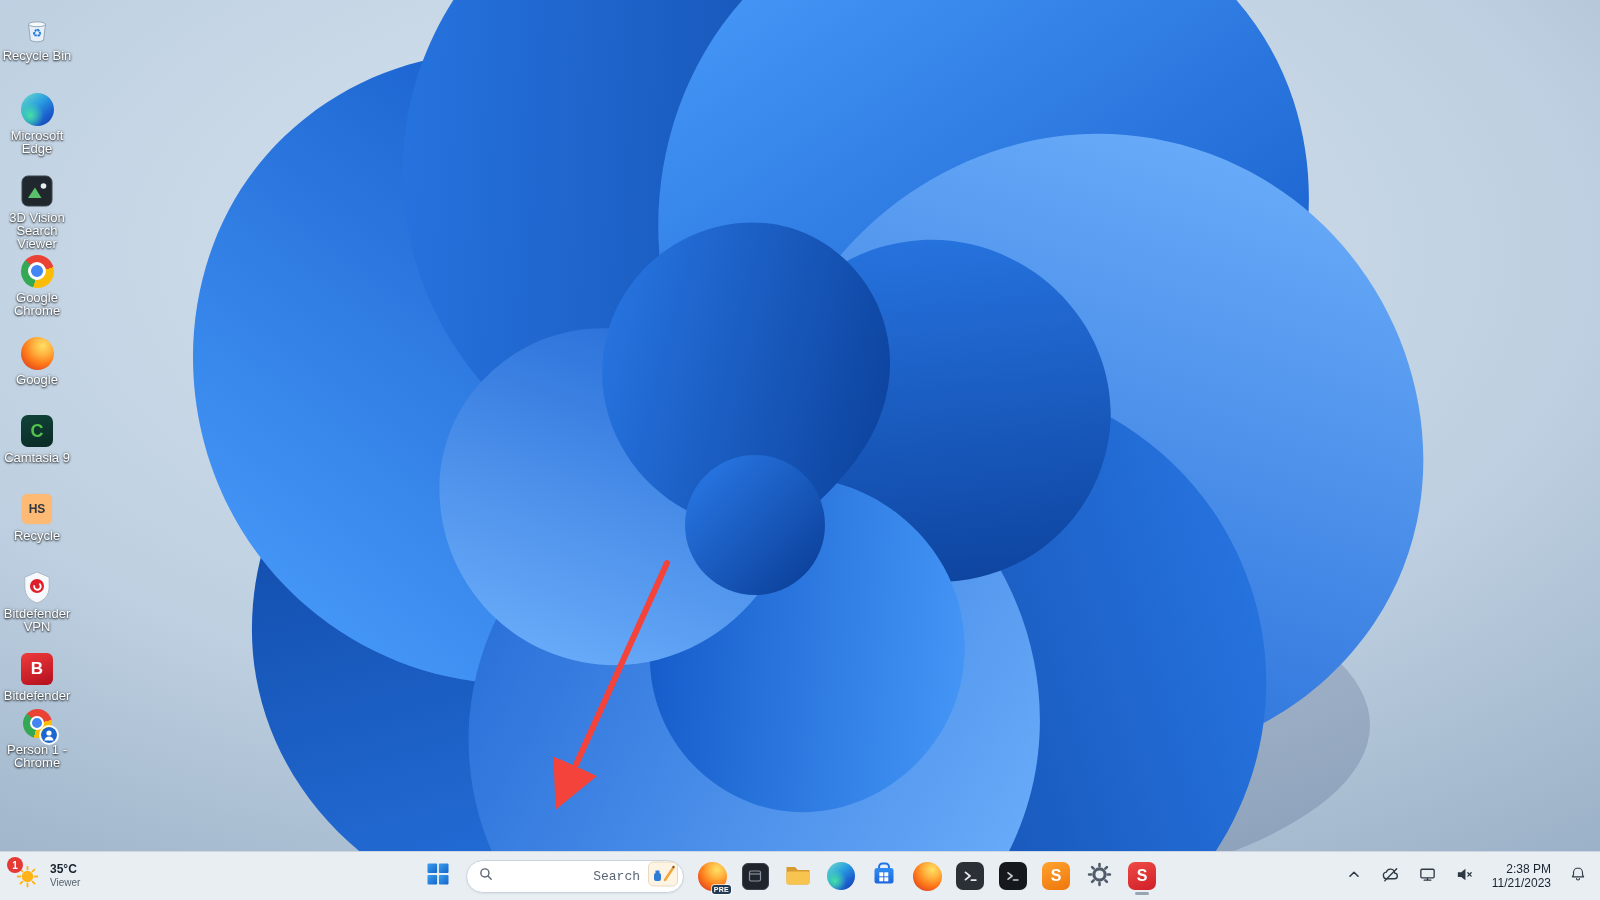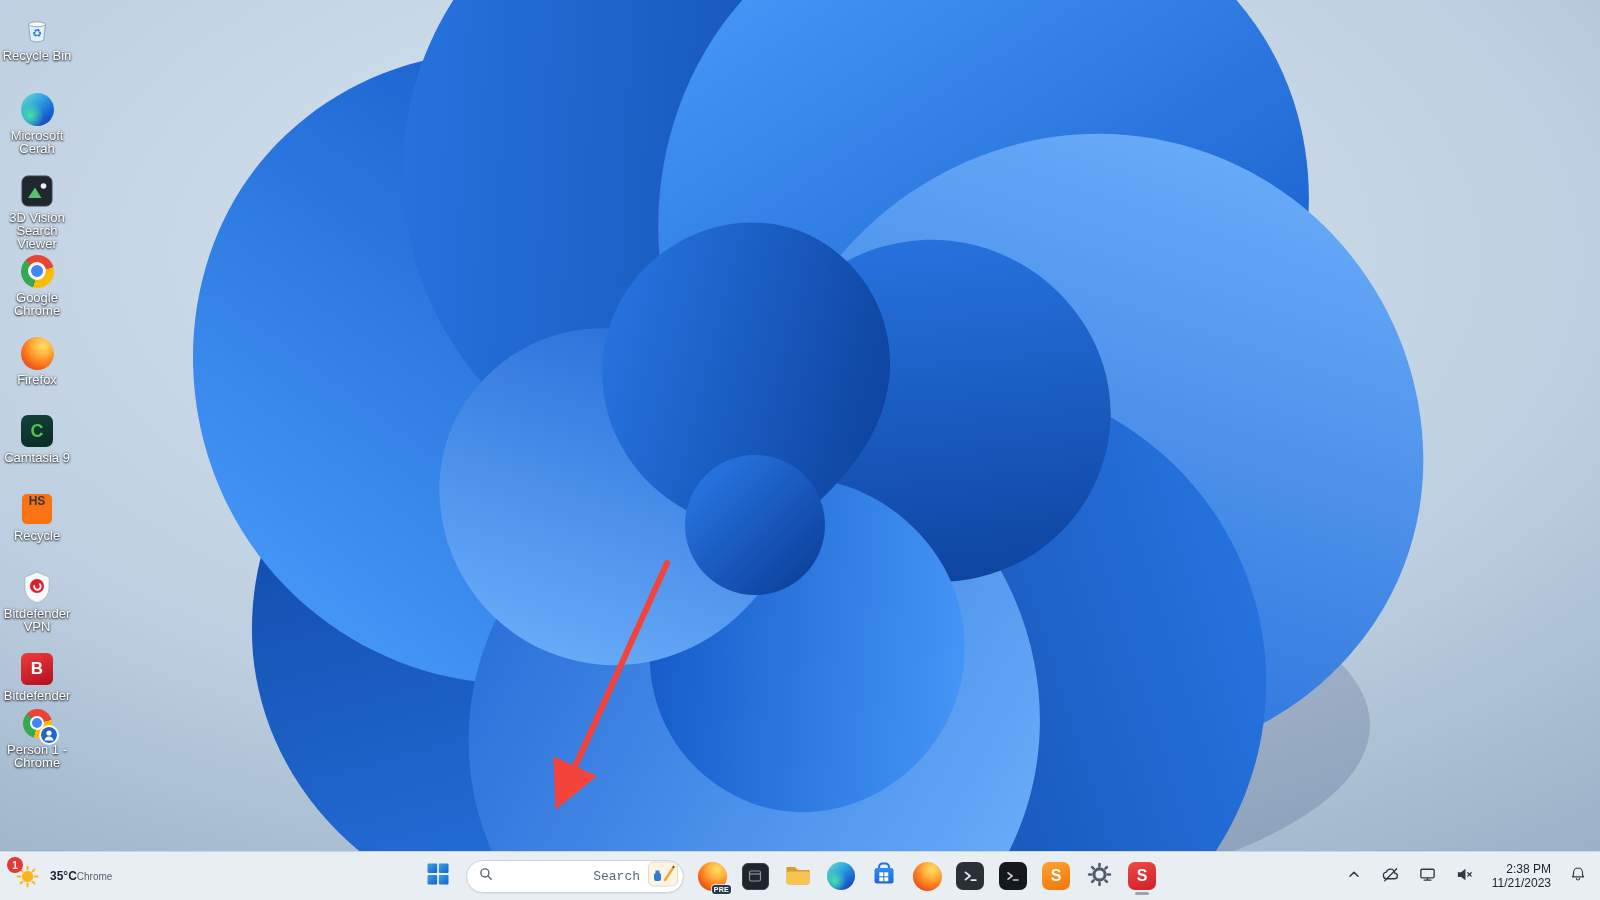--- a/index.html
+++ b/index.html
@@ -22,41 +22,41 @@
   .chrome-ic{width:33px;height:33px;border-radius:50%;display:flex;align-items:center;justify-content:center;
     background:conic-gradient(from -45deg,#ea4335 0 120deg,#fbbc05 120deg 240deg,#34a853 240deg 360deg);}
   .chrome-ic.small{width:29px;height:29px;}
   .chrome-hub{width:12px;height:12px;border-radius:50%;background:#4285f4;border:3px solid #fff;}
   .chrome-ic.small .chrome-hub{width:10px;height:10px;border-width:2.5px;}
   .fx-ic{width:33px;height:33px;border-radius:50%;
     background:radial-gradient(circle at 66% 26%,#ffe066 0%,#ffb13d 30%,#ff7a1a 56%,#e8551d 76%,#c43a63 100%);}
   .fx-ic.tb{width:29px;height:29px;}
   .cam-ic{width:32px;height:32px;border-radius:7px;background:linear-gradient(160deg,#11443a,#0a2a24);
     display:flex;align-items:center;justify-content:center;color:#54c24b;font-size:18px;font-weight:bold;}
-  .heidi-ic{width:32px;height:32px;border-radius:6px;background:#f97316;border:1px solid #c2ccd6;box-sizing:border-box;
-    display:flex;align-items:flex-start;justify-content:center;color:#2f3740;font-size:12px;font-weight:bold;}
+  .heidi-ic{width:32px;height:32px;border-radius:6px;background:#fdba74;border:1px solid #c2ccd6;box-sizing:border-box;
+    display:flex;align-items:center;justify-content:center;color:#2f3740;font-size:12px;font-weight:bold;}
   .bd-ic{width:32px;height:32px;border-radius:6px;background:linear-gradient(160deg,#ee3b3b,#b30f1f);
     display:flex;align-items:center;justify-content:center;color:#fff;font-size:17px;font-weight:bold;}
   .person-wrap{position:relative;width:34px;height:33px;display:flex;align-items:center;justify-content:center;}
   .person-badge{position:absolute;right:-3px;bottom:-3px;width:16px;height:16px;border-radius:50%;overflow:hidden;
     box-shadow:0 0 0 2px rgba(255,255,255,.9);}
 
   
   .taskbar{position:absolute;left:0;right:0;bottom:0;height:48px;background:rgba(241,246,251,.97);
     border-top:1px solid #ccd7e1;z-index:10;}
   .tb-btn{height:40px;min-width:40px;border-radius:6px;display:flex;align-items:center;justify-content:center;
     position:relative;cursor:pointer;}
 
   .widget{position:absolute;left:6px;top:4px;height:40px;display:flex;align-items:center;gap:8px;
     padding:0 12px 0 8px;border-radius:8px;cursor:pointer;}
   .w-iconwrap{position:relative;width:28px;height:28px;}
   .w-badge{position:absolute;top:-5px;left:-7px;min-width:16px;height:16px;border-radius:8px;background:#e53935;
     color:#fff;font-size:10px;font-weight:bold;display:flex;align-items:center;justify-content:center;
     padding:0 3px;box-sizing:border-box;z-index:2;}
-  .w-text{display:flex;flex-direction:row;line-height:13px;}
+  .w-text{display:flex;flex-direction:column;line-height:13px;}
   .w-temp{font-size:12px;font-weight:bold;color:#17212c;}
   .w-cond{font-size:10px;color:#57636f;}
 
   .tb-center{position:absolute;left:418px;top:4px;display:flex;align-items:center;gap:3px;}
 
   .search-box{height:33px;width:218px;border-radius:17px;background:#fff;border:1px solid #c9d3de;
     box-shadow:0 1px 2px rgba(0,0,0,.06);display:flex;align-items:center;gap:8px;padding:0 5px 0 12px;
     margin:0 5px;cursor:text;box-sizing:border-box;}
   .search-box .s-label{flex:1;font-size:13px;color:#5a6673;text-align:right;font-family:Liberation Mono, monospace;}
 
@@ -130,21 +130,21 @@
           <text x="17" y="25.5" font-size="12" fill="#1f7ae0" text-anchor="middle">♻</text>
         </svg>
       </span>
       <span class="lbl">Recycle Bin</span>
     </div>
 
     <div class="dicon" style="top:90px">
       <span class="ico">
           <span class="edge-ic"></span>
         </span>
-      <span class="lbl">Microsoft Cerah</span>
+      <span class="lbl">Microsoft Edge</span>
     </div>
 
     <div class="dicon" style="top:172px">
       <span class="ico">
         <svg width="32" height="32" viewBox="0 0 32 32">
           <rect x="1" y="1" width="30" height="30" rx="6" fill="#20282e" stroke="#39454c"></rect>
           <path d="M7 23 L14 12.5 L20.5 23 Z" fill="#59c16a"></path>
           <circle cx="22.5" cy="11" r="2.8" fill="#e8eef2"></circle>
         </svg>
       </span>
@@ -157,21 +157,21 @@
             <span class="chrome-hub"></span>
           </span>
       </span>
       <span class="lbl">Google Chrome</span>
     </div>
 
     <div class="dicon" style="top:334px">
       <span class="ico">
           <span class="fx-ic"></span>
         </span>
-      <span class="lbl">Firefox</span>
+      <span class="lbl">Google</span>
     </div>
 
     <div class="dicon" style="top:412px">
       <span class="ico">
         <span class="cam-ic">
             <span>C</span>
           </span>
       </span>
       <span class="lbl">Camtasia 9</span>
     </div>
@@ -249,21 +249,21 @@
                 <line x1="8.1" y1="9.1" x2="6.3" y2="7.3"></line>
               <line x1="17.9" y1="18.9" x2="19.7" y2="20.7"></line>
                 <line x1="8.1" y1="18.9" x2="6.3" y2="20.7"></line>
             </g>
             <circle cx="13" cy="14" r="5.5" fill="#ffb31a"></circle>
           </svg>
         </span>
       </span>
       <span class="w-text">
         <span class="w-temp">35°C</span>
-        <span class="w-cond">Chrome</span>
+        <span class="w-cond">Viewer</span>
       </span>
     </div>
 
     <div class="tb-center">
 
       <div class="tb-btn">
         <span>
           <svg width="22" height="22" viewBox="0 0 22 22">
             <defs>
                 <linearGradient id="wg" x1="0" y1="0" x2="1" y2="1">

